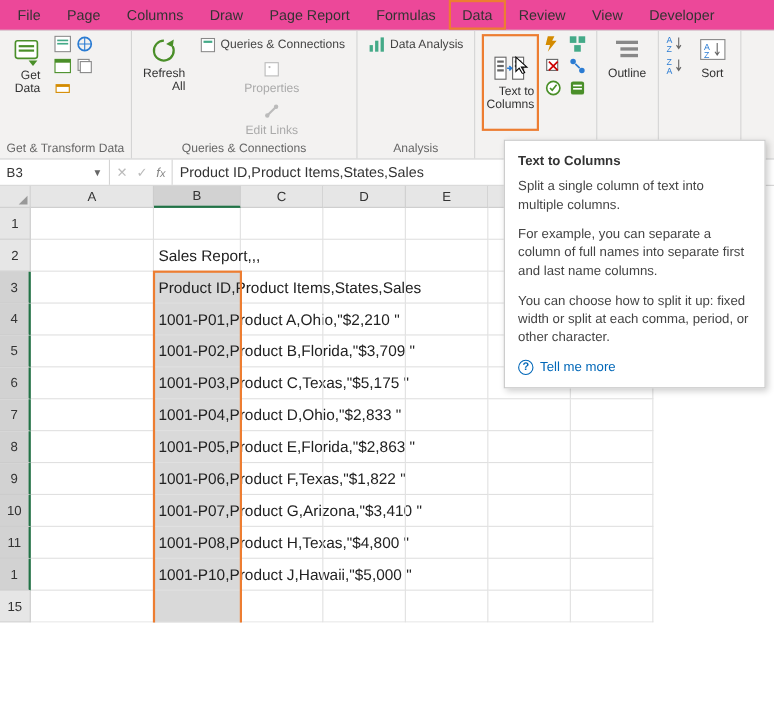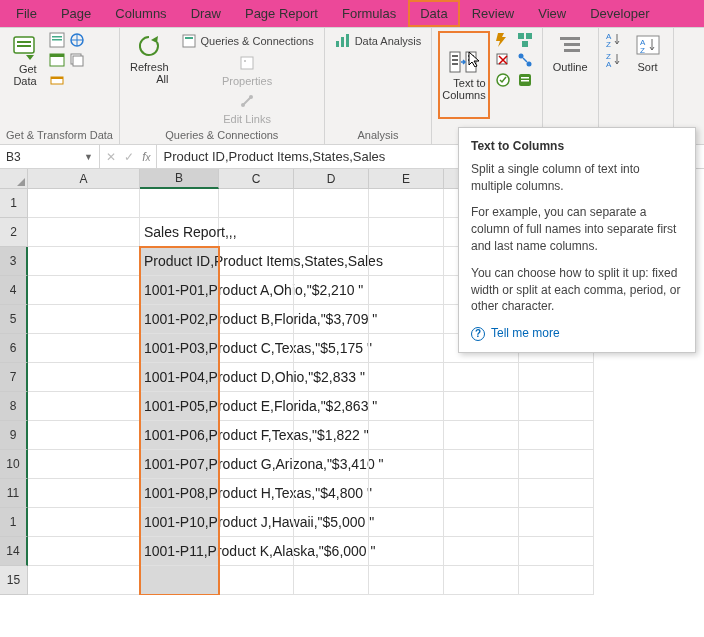--- a/index.html
+++ b/index.html
@@ -469,32 +469,20 @@
       <div class="cell colB">
         <span class="txt">1001-P10,Product J,Hawaii,"$5,000 "</span>
       </div>
       <div class="cell colC"></div>
       <div class="cell colD"></div>
       <div class="cell colE"></div>
       <div class="cell colF"></div>
       <div class="cell colG"></div>
     </div>
   <div class="row">
-      <div class="rowhead sel">14</div>
-      <div class="cell colA"></div>
-      <div class="cell colB">
-        <span class="txt">1001-P11,Product K,Alaska,"$6,000 "</span>
-      </div>
-      <div class="cell colC"></div>
-      <div class="cell colD"></div>
-      <div class="cell colE"></div>
-      <div class="cell colF"></div>
-      <div class="cell colG"></div>
-    </div>
-  <div class="row">
       <div class="rowhead">15</div>
       <div class="cell colA"></div>
       <div class="cell colB"></div>
       <div class="cell colC"></div>
       <div class="cell colD"></div>
       <div class="cell colE"></div>
       <div class="cell colF"></div>
       <div class="cell colG"></div>
     </div>
 

